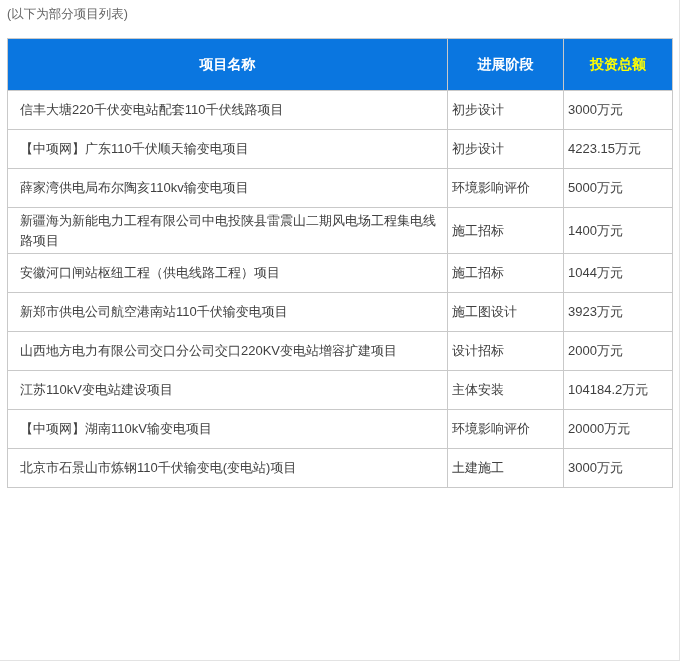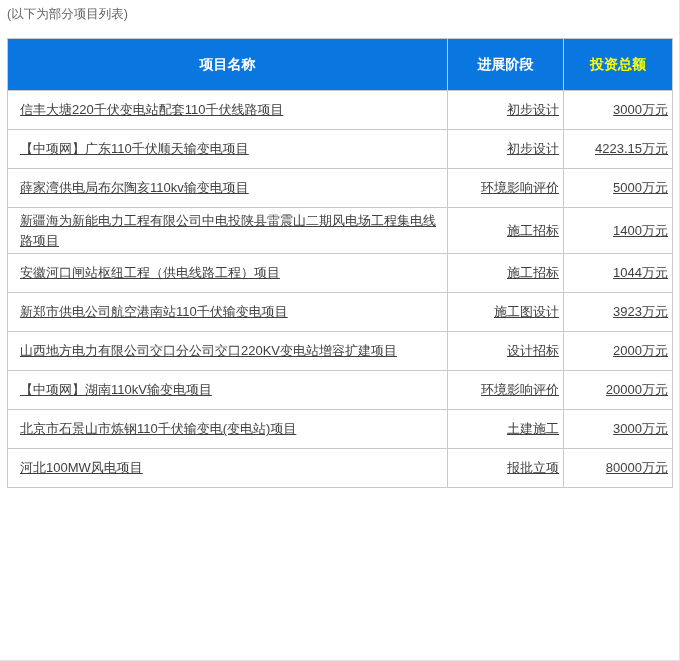--- a/index.html
+++ b/index.html
@@ -56,30 +56,29 @@
   .project-table thead th.col-amount{
     color:var(--amount-header);
   }
   .project-table td{
     font-size:13px;
     color:var(--body-text);
     height:39px;
     line-height:1.5;
     vertical-align:middle;
     background:#ffffff;
-    text-decoration:underline;
   }
   td.cell-name{
     text-align:left;
     padding:3px 8px 3px 12px;
     word-break:break-all;
   }
   td.cell-stage,
   td.cell-amount{
-    text-align:right;
+    text-align:left;
     padding:3px 4px;
   }
 </style>
 </head>
 <body>
 
 <div class="page">
 
   <div class="caption">(以下为部分项目列表)</div>
 
@@ -132,37 +131,37 @@
       <td class="cell-stage">施工图设计</td>
       <td class="cell-amount">3923万元</td>
     </tr>
 
     <tr>
       <td class="cell-name">山西地方电力有限公司交口分公司交口220KV变电站增容扩建项目</td>
       <td class="cell-stage">设计招标</td>
       <td class="cell-amount">2000万元</td>
     </tr>
 
+    <tr>
+      <td class="cell-name">江苏110kV变电站建设项目</td>
+      <td class="cell-stage">主体安装</td>
+      <td class="cell-amount">104184.2万元</td>
+    </tr>
 
 
 
     <tr>
       <td class="cell-name">【中项网】湖南110kV输变电项目</td>
       <td class="cell-stage">环境影响评价</td>
       <td class="cell-amount">20000万元</td>
     </tr>
 
     <tr>
       <td class="cell-name">北京市石景山市炼钢110千伏输变电(变电站)项目</td>
       <td class="cell-stage">土建施工</td>
       <td class="cell-amount">3000万元</td>
     </tr>
 
 
-    <tr>
-      <td class="cell-name">河北100MW风电项目</td>
-      <td class="cell-stage">报批立项</td>
-      <td class="cell-amount">80000万元</td>
-    </tr>
   </tbody>
   </table>
 
 </div>
 
 </body></html>

